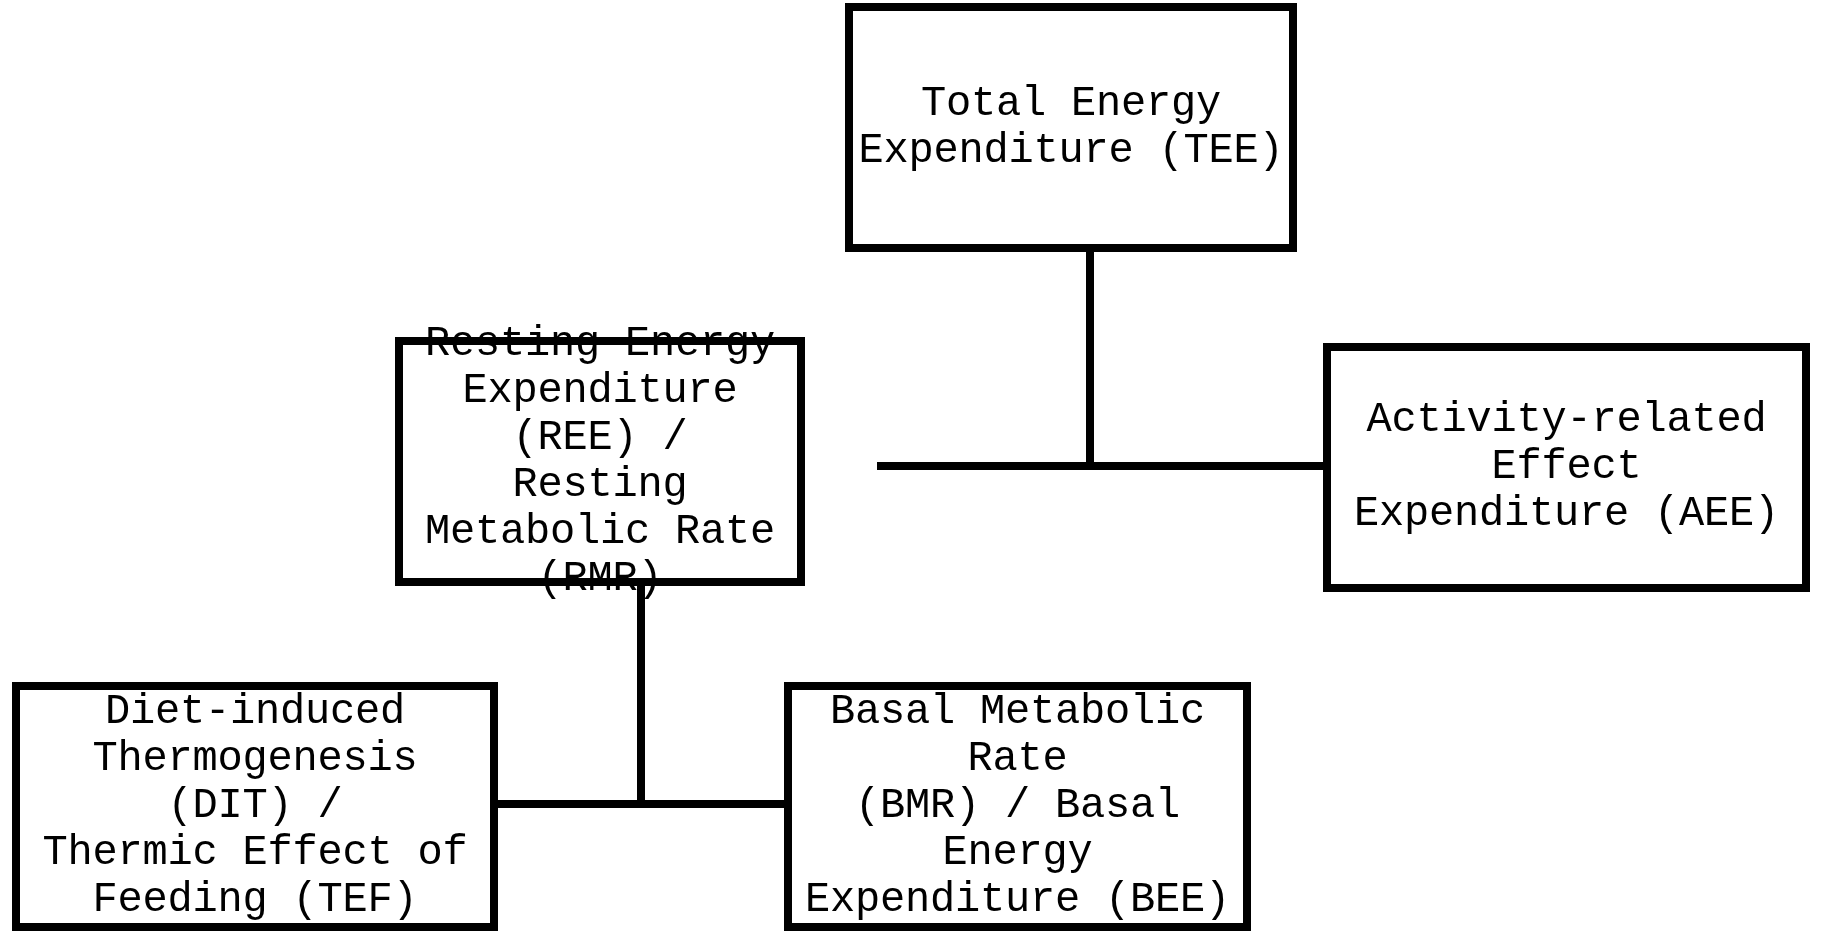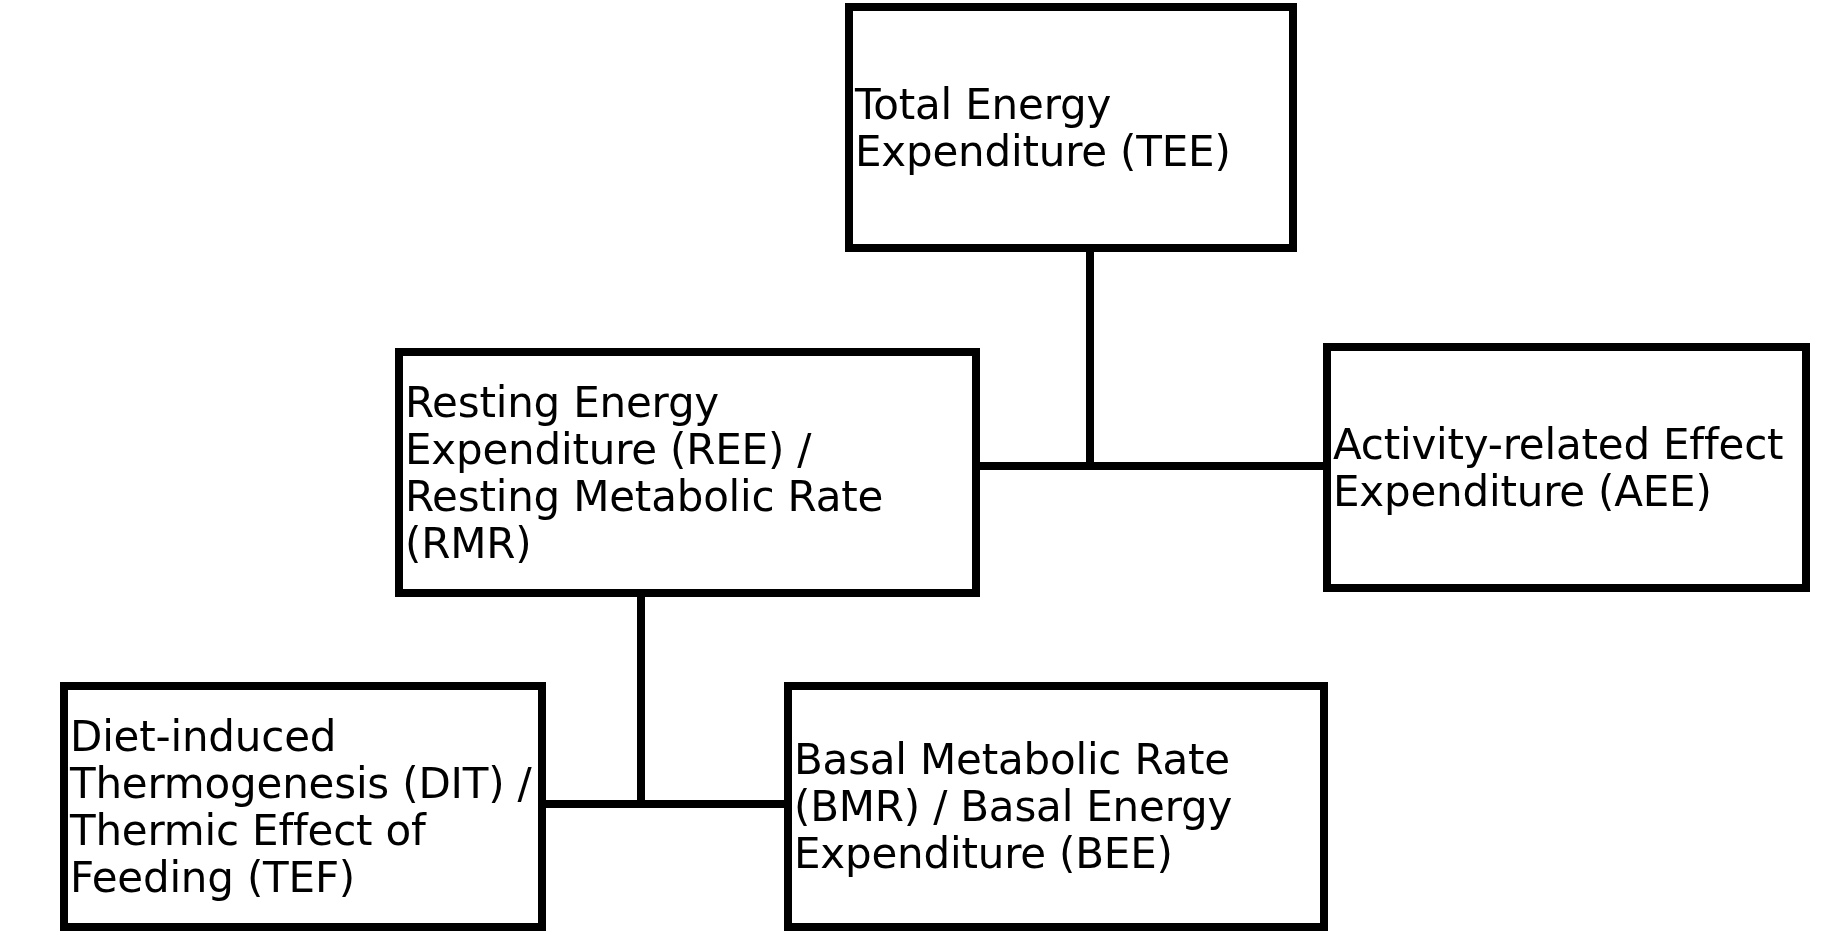--- a/index.html
+++ b/index.html
@@ -19,21 +19,23 @@
     overflow: hidden;
   }
   .node {
     position: absolute;
     box-sizing: border-box;
     background: #ffffff;
     border: 8px solid #000000;
     display: flex;
     align-items: center;
     justify-content: center;
+    text-align: center;
     z-index: 2;
+    font-family: Liberation Mono, monospace;
   }
   .node-label {
     display: block;
     width: 100%;
     font-size: 42px;
     line-height: 47px;
     color: #000000;
     font-weight: 400;
     letter-spacing: -0.2px;
     white-space: pre-line;
@@ -56,38 +58,38 @@
 
   <div class="connector" style="left:637px; top:584px; width:8px; height:224px;"></div>
 
   <div class="connector" style="left:490px; top:800px; width:298px; height:8px;"></div>
 
   <div class="node" style="left:845px; top:3px; width:452px; height:249px;">
     <span class="node-label">Total Energy
 Expenditure (TEE)</span>
   </div>
 
-  <div class="node" style="left:395px; top:348px; width:585px; height:249px;">
+  <div class="node" style="left:395px; top:337px; width:410px; height:249px;">
     <span class="node-label">Resting Energy
 Expenditure (REE) /
 Resting Metabolic Rate
 (RMR)</span>
   </div>
 
   <div class="node" style="left:1323px; top:343px; width:487px; height:249px;">
     <span class="node-label">Activity-related Effect
 Expenditure (AEE)</span>
   </div>
 
-  <div class="node" style="left:12px; top:682px; width:486px; height:249px;margin-left:48px;">
+  <div class="node" style="left:12px; top:682px; width:486px; height:249px;">
     <span class="node-label">Diet-induced
 Thermogenesis (DIT) /
 Thermic Effect of
 Feeding (TEF)</span>
   </div>
 
-  <div class="node" style="left:784px; top:682px; width:544px; height:249px;">
+  <div class="node" style="left:784px; top:682px; width:467px; height:249px;">
     <span class="node-label">Basal Metabolic Rate
 (BMR) / Basal Energy
 Expenditure (BEE)</span>
   </div>
 
 </div>
 
 </body></html>

